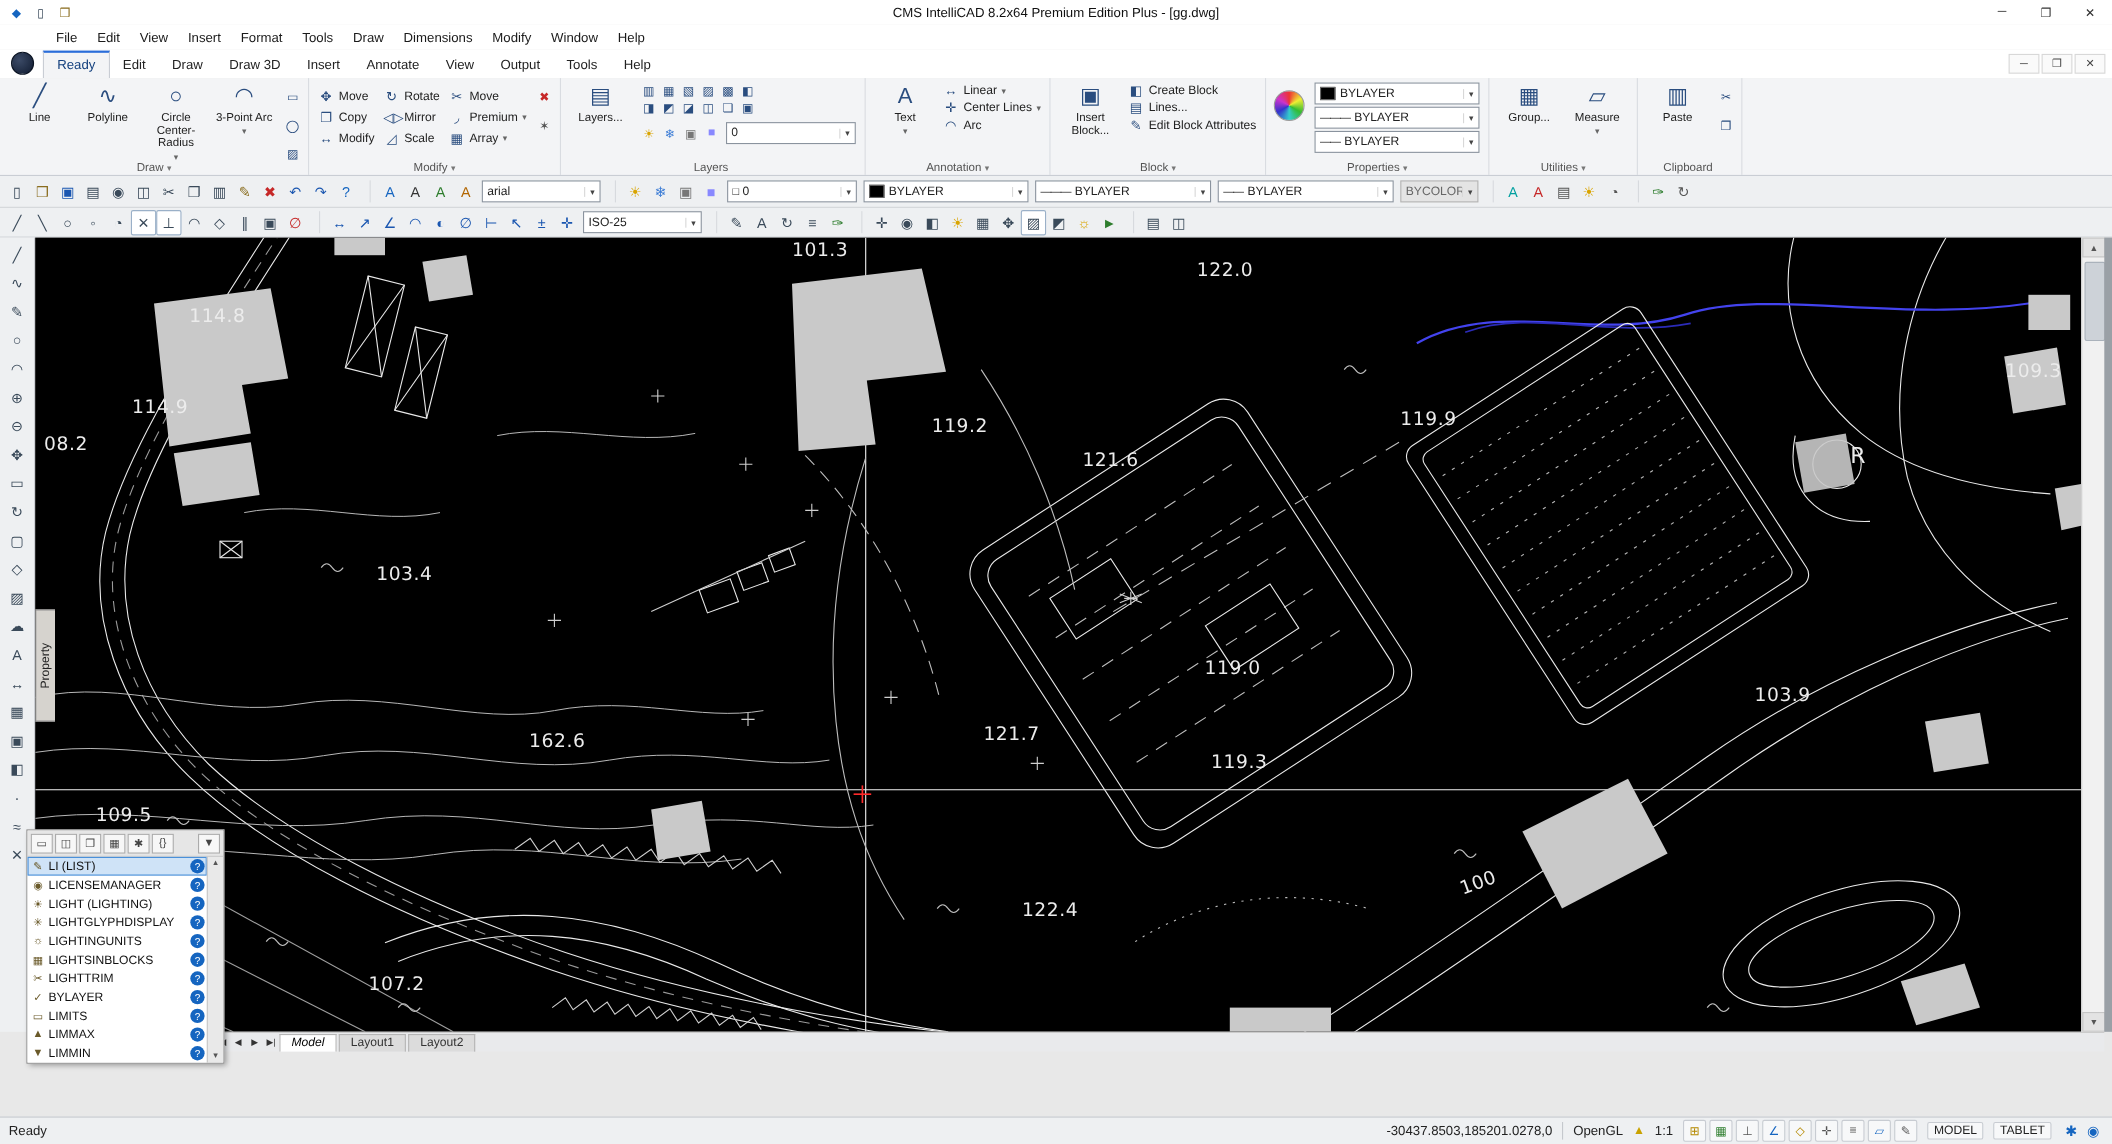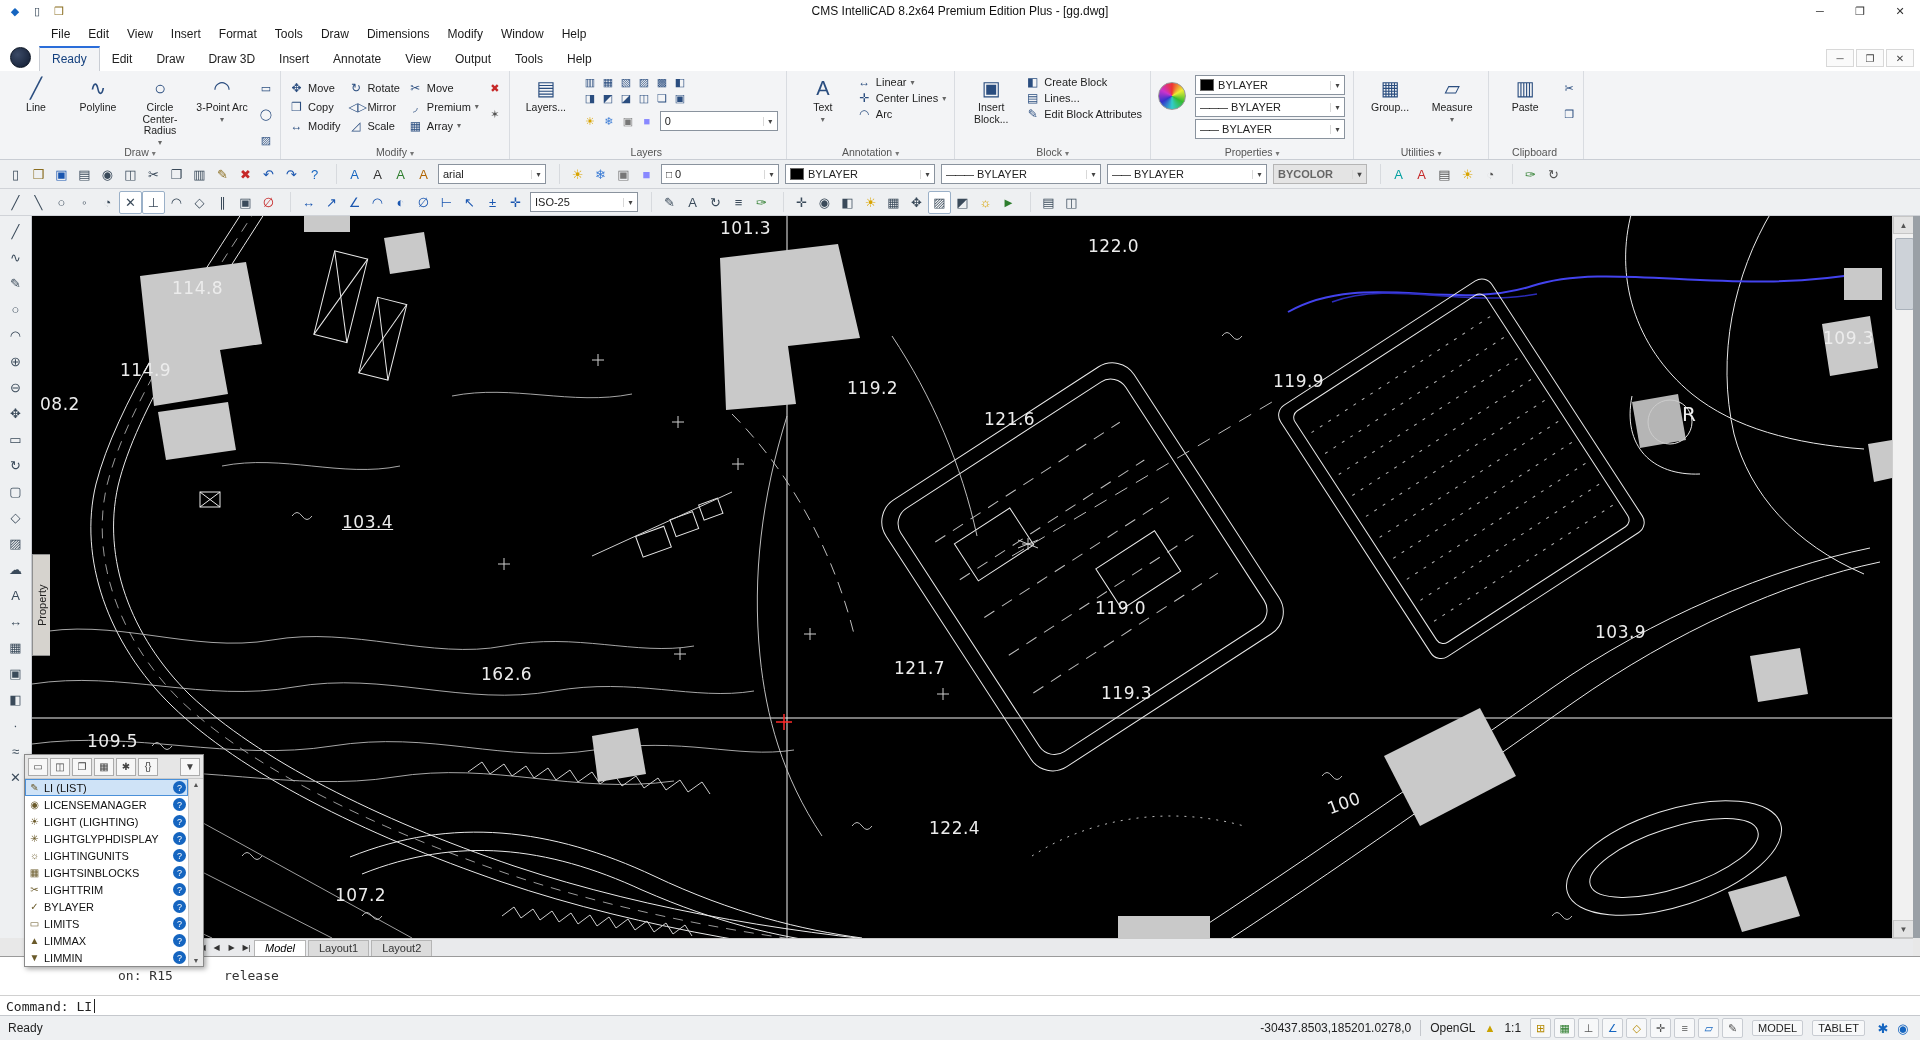--- a/index.html
+++ b/index.html
@@ -430,21 +430,21 @@
       <div class="combo" style="width: 160px;">
         <span class="pre">———</span>
         <span class="cval">BYLAYER</span>
         <span class="dd">▾</span>
       </div>
       <div class="combo" style="width: 160px;">
         <span class="pre">——</span>
         <span class="cval">BYLAYER</span>
         <span class="dd">▾</span>
       </div>
-      <div class="combo dis" style="width: 94px; font-weight: bold;">
+      <div class="combo dis" style="width: 71px;">
         <span class="cval">BYCOLOR</span>
         <span class="dd">▾</span>
       </div>
       <div class="gap"></div>
       <div class="icon18" style="color: rgb(0, 160, 160);">A</div>
       <div class="icon18" style="color: rgb(198, 40, 40);">A</div>
       <div class="icon18" style="color: rgb(85, 85, 85);">▤</div>
       <div class="icon18" style="color: rgb(217, 164, 0);">☀</div>
       <div class="icon18" style="color: rgb(85, 85, 85);">◔</div>
       <div class="gap"></div>
@@ -650,21 +650,21 @@
       <g stroke="#ff2a2a" stroke-width="1.5">
         <line x1="744" y1="506" x2="760" y2="506"></line>
         <line x1="752" y1="498" x2="752" y2="514"></line>
       </g>
     </svg>
     <div>
         <span class="clabel" style="left: 688px; top: 2px;">101.3</span>
         <span class="clabel" style="left: 140px; top: 62px;">114.8</span>
         <span class="clabel" style="left: 88px; top: 144px;">114.9</span>
         <span class="clabel" style="left: 8px; top: 178px;">08.2</span>
-        <span class="clabel" style="left: 310px; top: 296px; text-decoration: underline;">103.4</span>
+        <span class="clabel" style="left: 310px; top: 296px;">103.4</span>
         <span class="clabel" style="left: 815px; top: 162px;">119.2</span>
         <span class="clabel" style="left: 1056px; top: 20px;">122.0</span>
         <span class="clabel" style="left: 952px; top: 193px;">121.6</span>
         <span class="clabel" style="left: 1241px; top: 155px;">119.9</span>
         <span class="clabel" style="left: 1063px; top: 382px;">119.0</span>
         <span class="clabel" style="left: 862px; top: 442px;">121.7</span>
         <span class="clabel" style="left: 1069px; top: 467px;">119.3</span>
         <span class="clabel" style="left: 1563px; top: 406px;">103.9</span>
         <span class="clabel" style="left: 1791px; top: 112px;">109.3</span>
         <span class="clabel" style="left: 55px; top: 515px;">109.5</span>
@@ -688,29 +688,20 @@
   <div class="tabsbar">
       <span class="tnav">|◀</span>
       <span class="tnav">◀</span>
       <span class="tnav">▶</span>
       <span class="tnav">▶|</span>
       <span class="ltab active">Model</span>
       <span class="ltab">Layout1</span>
       <span class="ltab">Layout2</span>
     </div>
 
-  <div class="cmdwin">
-    <div class="hline">
-      <span class="hfrag">on: R15</span>
-      <span class="hrel">release</span>
-    </div>
-    <div class="cmd-prompt">
-      <span>Command:</span>&nbsp;<span>LI</span><span class="caret"></span>
-    </div>
-  </div>
 
   <div class="statusbar">
     <span>Ready</span>
     <div class="s-right">
       <span>-30437.8503,185201.0278,0</span>
       <span class="ssep"></span>
       <span>OpenGL</span>
       <span class="scaleic">▲</span>
       <span>1:1</span>
       <div class="s-right" style="gap:3px">

